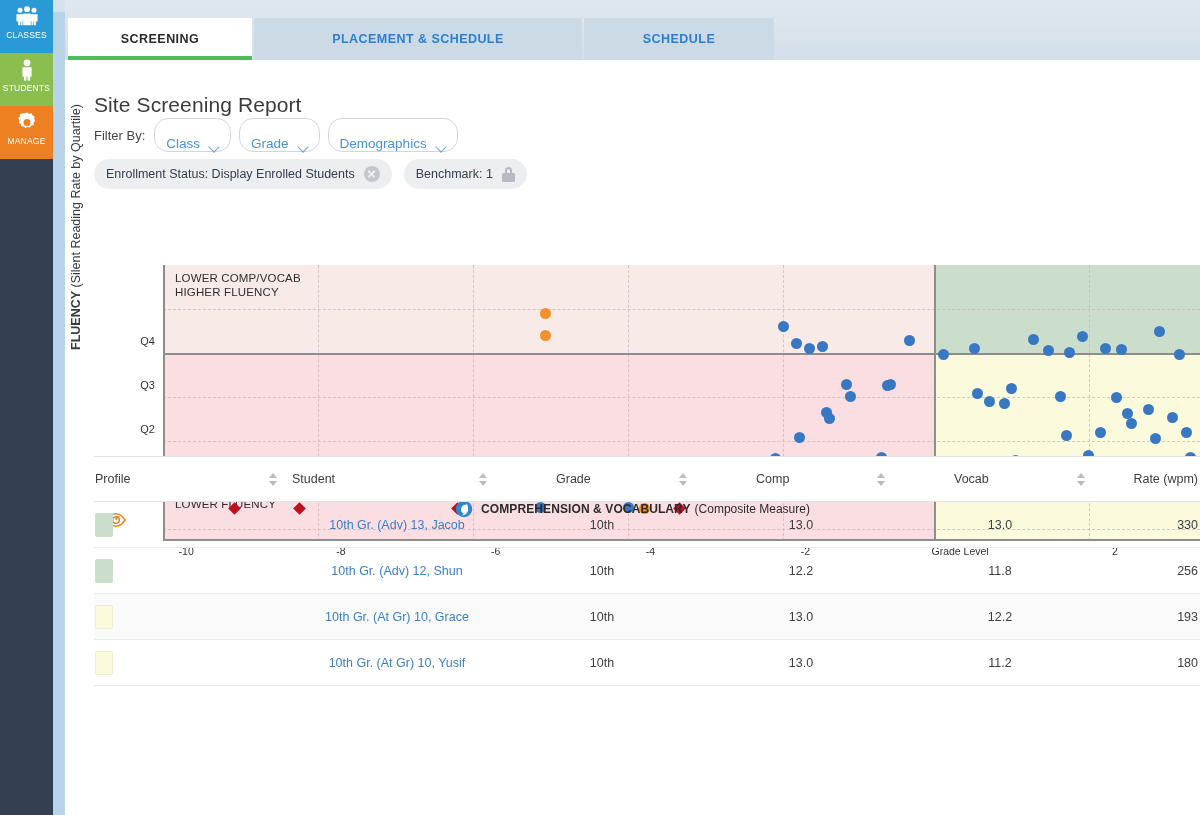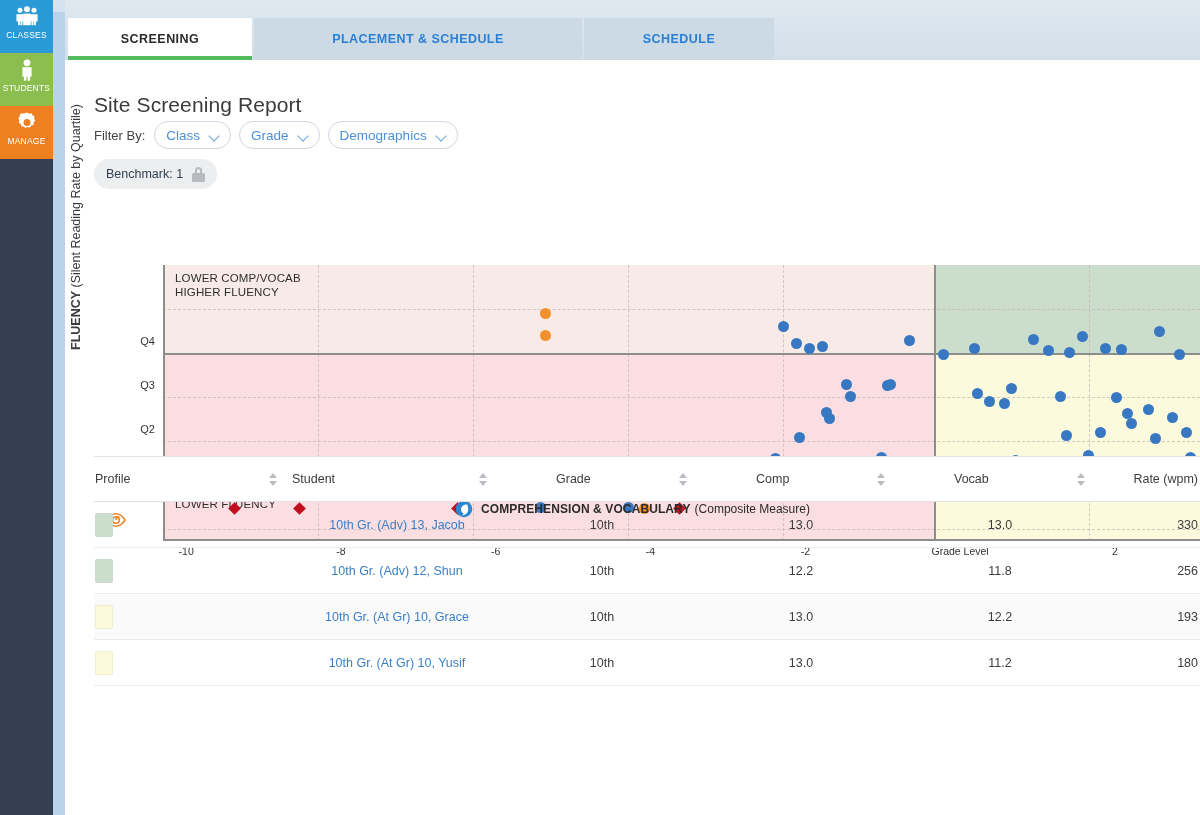--- a/index.html
+++ b/index.html
@@ -69,22 +69,22 @@
 
   #page-title {
     position:absolute; left:29px; top:19px;
     font-size:21px; color:#3b3b3b; font-weight:normal; letter-spacing:.1px;
   }
 
   
   #filter-row { position:absolute; left:29px; top:58px; height:34px; display:flex; align-items:center; }
   #filter-label { font-size:13px; color:#444; margin-right:9px; }
   .filter-btn {
-    height:28px; border:1px solid #cfd8e0; background:#ffffff; border-radius:14px;
-    display:flex; align-items:center; padding:0 11px; margin-right:8px;
+    height:34px; border:1px solid #cfd8e0; background:#ffffff; border-radius:14px;
+    display:flex; align-items:flex-end; padding:0 11px; margin-right:8px;
     font-size:13.5px; color:#4a90d9; cursor:pointer; white-space:nowrap;
   }
   .chev { margin-left:10px; width:9px; height:9px; position:relative; display:inline-block; }
   .chev:before {
     content:""; position:absolute; left:0; top:1px;
     width:7px; height:7px; border-right:1.6px solid #6aa6dd; border-bottom:1.6px solid #6aa6dd;
     transform:rotate(45deg);
   }
 
   
@@ -290,20 +290,24 @@
         <span>Grade</span>
         <i class="chev"></i>
       </div>
       <div class="filter-btn">
         <span>Demographics</span>
         <i class="chev"></i>
       </div>
     </div>
 
     <div id="chip-row">
+      <div class="chip">
+        <span>Enrollment Status: Display Enrolled Students</span>
+        <span class="chip-x"></span>
+      </div>
       <div class="chip">
         <span>Benchmark: 1</span>
         <span class="chip-lock">
           <span class="shackle"></span>
             <span class="body"></span>
         </span>
       </div>
     </div>
 
     <div id="chart-wrap">

